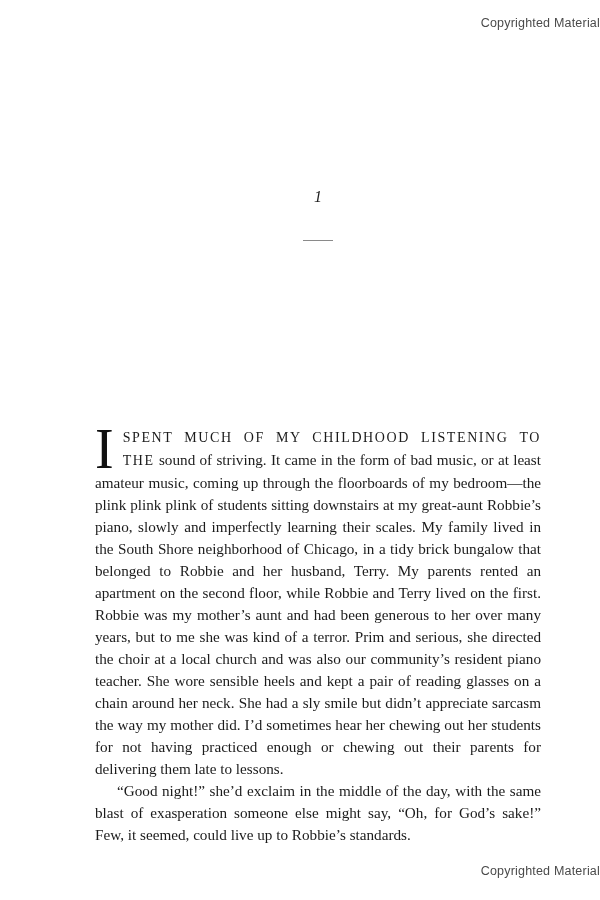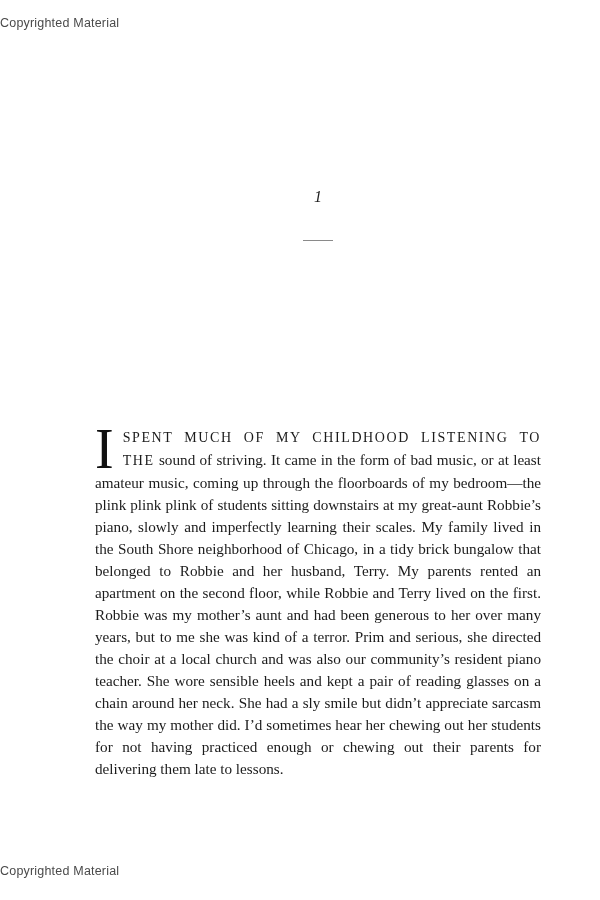--- a/index.html
+++ b/index.html
@@ -13,21 +13,21 @@
     height: 900px;
     background: #ffffff;
     overflow: hidden;
     font-family: "Liberation Serif", serif;
     color: #1a1a1a;
   }
   .notice {
     position: absolute;
     left: 0;
     right: 0;
-    text-align: left;
+    text-align: right;
     font-family: "Liberation Sans", sans-serif;
     font-size: 12.5px;
     color: #4a4a4a;
     letter-spacing: 0.2px;
   }
   .notice.top { top: 16px; }
   .notice.bottom { top: 864px; }
   .chapter-number {
     position: absolute;
     top: 188px;
@@ -87,17 +87,18 @@
   <div class="chapter-number">1</div>
 
   <div class="chapter-divider"></div>
 
   <div class="body-block">
     <p class="para">
       <span class="dropcap">I</span>
       <span class="smallcaps">SPENT MUCH OF MY CHILDHOOD LISTENING TO THE</span>
       <span>sound of striving. It came in the form of bad music, or at least amateur music, coming up through the floorboards of my bedroom—the </span><span class="italic">plink plink plink</span><span> of students sitting downstairs at my great-aunt Robbie’s piano, slowly and imperfectly learning their scales. My family lived in the South Shore neighborhood of Chicago, in a tidy brick bungalow that belonged to Robbie and her husband, Terry. My parents rented an apartment on the second floor, while Robbie and Terry lived on the first. Robbie was my mother’s aunt and had been generous to her over many years, but to me she was kind of a terror. Prim and serious, she directed the choir at a local church and was also our community’s resident piano teacher. She wore sensible heels and kept a pair of reading glasses on a chain around her neck. She had a sly smile but didn’t appreciate sarcasm the way my mother did. I’d sometimes hear her chewing out her students for not having practiced enough or chewing out their parents for delivering them late to lessons.</span>
     </p>
+    <p class="para indent">“Good night!” she’d exclaim in the middle of the day, with the same blast of exasperation someone else might say, “Oh, for God’s sake!” Few, it seemed, could live up to Robbie’s standards.</p>
   </div>
 
   <div class="notice bottom">Copyrighted Material</div>
 
 </div>
 
 </body></html>

